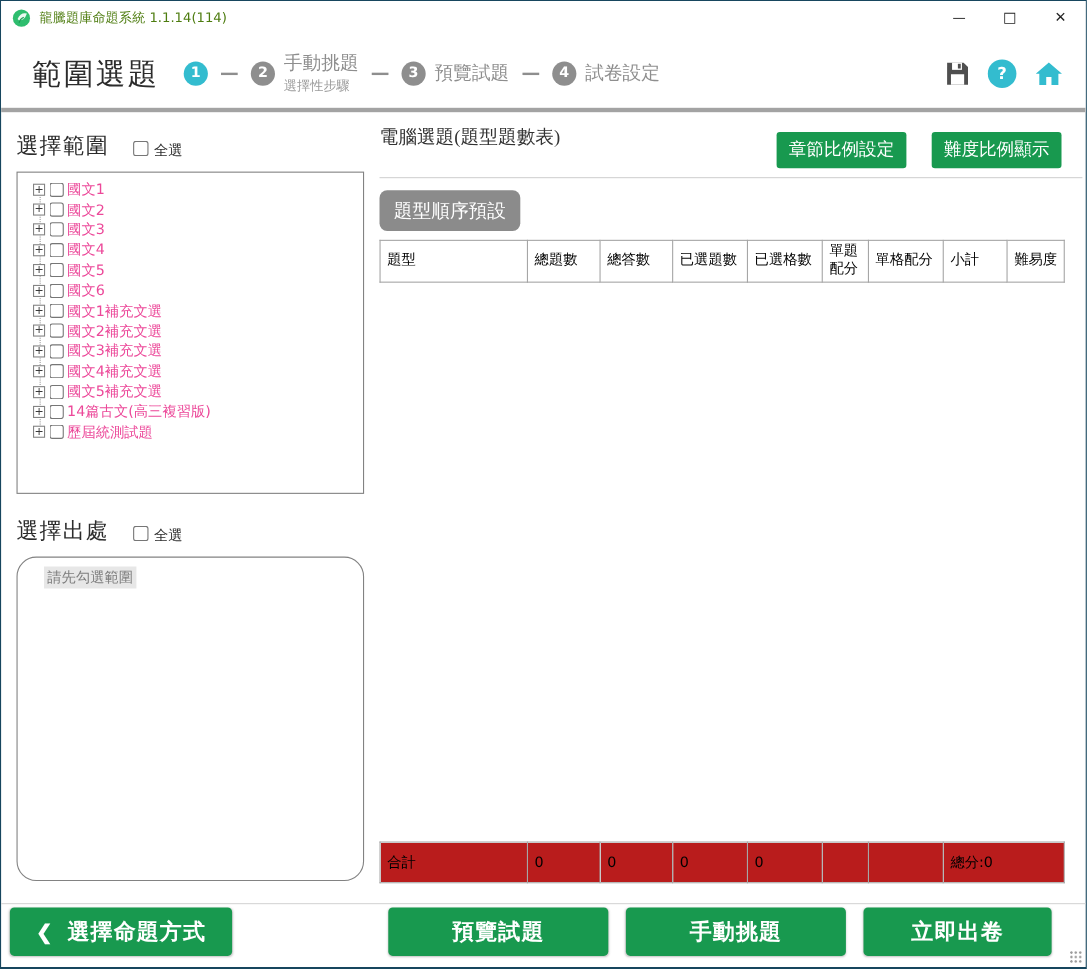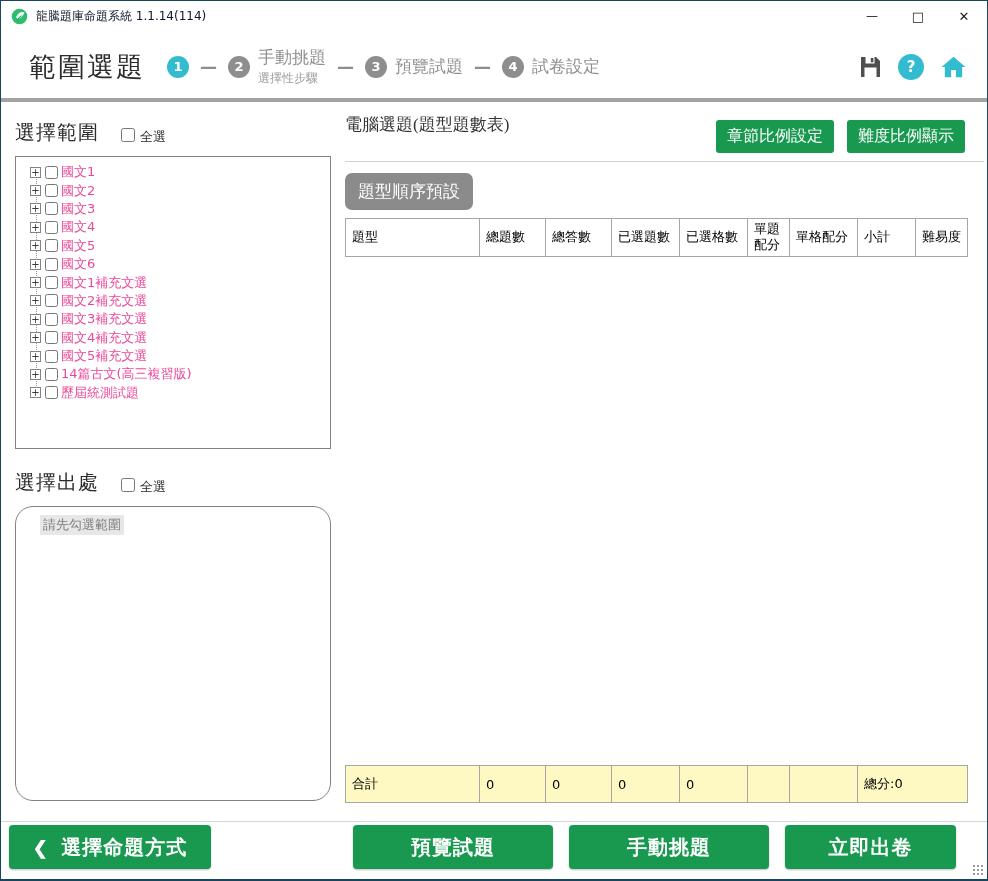--- a/index.html
+++ b/index.html
@@ -5,21 +5,21 @@
   * { margin:0; padding:0; box-sizing:border-box; }
   body { font-family:"DejaVu Sans","Liberation Sans",sans-serif; background:#fff; }
   .window {
     position:relative; width:988px; height:881px; background:#fff;
     border:1px solid #17465e; border-bottom:2px solid #17465e; overflow:hidden;
   }
 
   
   .titlebar { position:absolute; top:0; left:0; right:0; height:30px; background:#fff; display:flex; align-items:center; }
   .app-logo { width:17px; height:17px; margin-left:10px; }
-  .app-title { font-size:12px; color:#0f172a; margin-left:8px; }
+  .app-title { font-size:12px; color:#4d7c0f; margin-left:8px; }
   .win-controls { margin-left:auto; display:flex; height:100%; }
   .win-btn { width:46px; height:100%; display:flex; align-items:center; justify-content:center; font-size:12px; color:#222; cursor:default; }
   .win-btn.max { font-size:13px; }
   .win-btn.close { font-size:13px; }
 
   
   .header { position:absolute; top:30px; left:0; right:0; height:71px; border-bottom:4px solid #a3a3a3; background:#fff; }
   .page-title { position:absolute; left:28px; top:18px; font-size:27px; color:#2c2c2c; letter-spacing:2px; }
   .stepper { position:absolute; left:166px; top:0; height:71px; display:flex; align-items:center; }
   .step { display:flex; align-items:center; gap:8px; }
@@ -46,33 +46,33 @@
   .tree-row { display:flex; align-items:center; height:18.4px; padding-left:14px; position:relative; }
   .expander { width:11px; height:11px; border:1px solid #848484; background:#fff; color:#3a3a3a; font-size:10px; line-height:9px;
     text-align:center; margin-right:4px; flex:0 0 auto; position:relative; z-index:1; }
   .tree-row input { width:13px; height:13px; margin:0 3px 0 0; flex:0 0 auto; }
   .tree-label { font-size:13px; color:#ec4899; white-space:nowrap; }
   .source-box { top:505px; height:295px;border-radius:18px; }
   .source-placeholder { display:inline-block; margin:8px 0 0 24px; font-size:13px; color:#7d7d7d; background:#e7e7e7; padding:1px 3px; }
 
   
   .main-title { position:absolute; left:344px; top:112px; font-size:17px; color:#333;font-family:Liberation Serif, serif; }
-  .top-buttons { position:absolute; right:22px; top:119px; display:flex; gap:13px; }
+  .top-buttons { position:absolute; right:22px; top:119px; display:flex; gap:23px; }
   .green-btn { background:#18994f; color:#fff; font-size:16px; border:none; border-radius:3px; padding:6px 11px; cursor:default; white-space:nowrap; }
   .main-divider { position:absolute; left:344px; right:3px; top:160px; border-top:1px solid #d2d2d2; }
   .type-order-btn { position:absolute; left:344px; top:172px; background:#8b8b8b; color:#fff; font-size:17px; border:none;
     border-radius:7px; padding:7px 13px; cursor:default; }
   table { border-collapse:collapse; table-layout:fixed; }
   .qtable { position:absolute; left:344px; width:622px; }
   .qtable th, .qtable td { border:1px solid #a6a6a6; font-size:13px; font-weight:normal; color:#000;
     text-align:left; padding:2px 6px; height:37px; vertical-align:middle; overflow:hidden; }
   .header-table { top:217px; }
   .header-table th { background:#fff; line-height:1.25; }
   .totals-table { top:764px; }
-  .totals-table td { background:#fef9c3; }
+  .totals-table td { background:#b91c1c; }
 
   
   .footer-divider { position:absolute; left:0; right:0; top:820px; border-top:1px solid #d5d5d5; }
   .footer-btn { position:absolute; top:824px; height:44px; background:#18994f; color:#fff; border:none; border-radius:4px;
     font-size:20px; font-weight:bold; cursor:default; box-shadow:0 1px 2px rgba(0,0,0,.25); letter-spacing:1px; }
   .btn-back { left:8px; width:202px; }
   .btn-back .chev { font-size:18px; margin-right:6px; font-weight:bold; }
   .btn-preview { left:352px; width:200px; }
   .btn-manual { left:568px; width:200px; }
   .btn-generate { left:784px; width:171px; }

